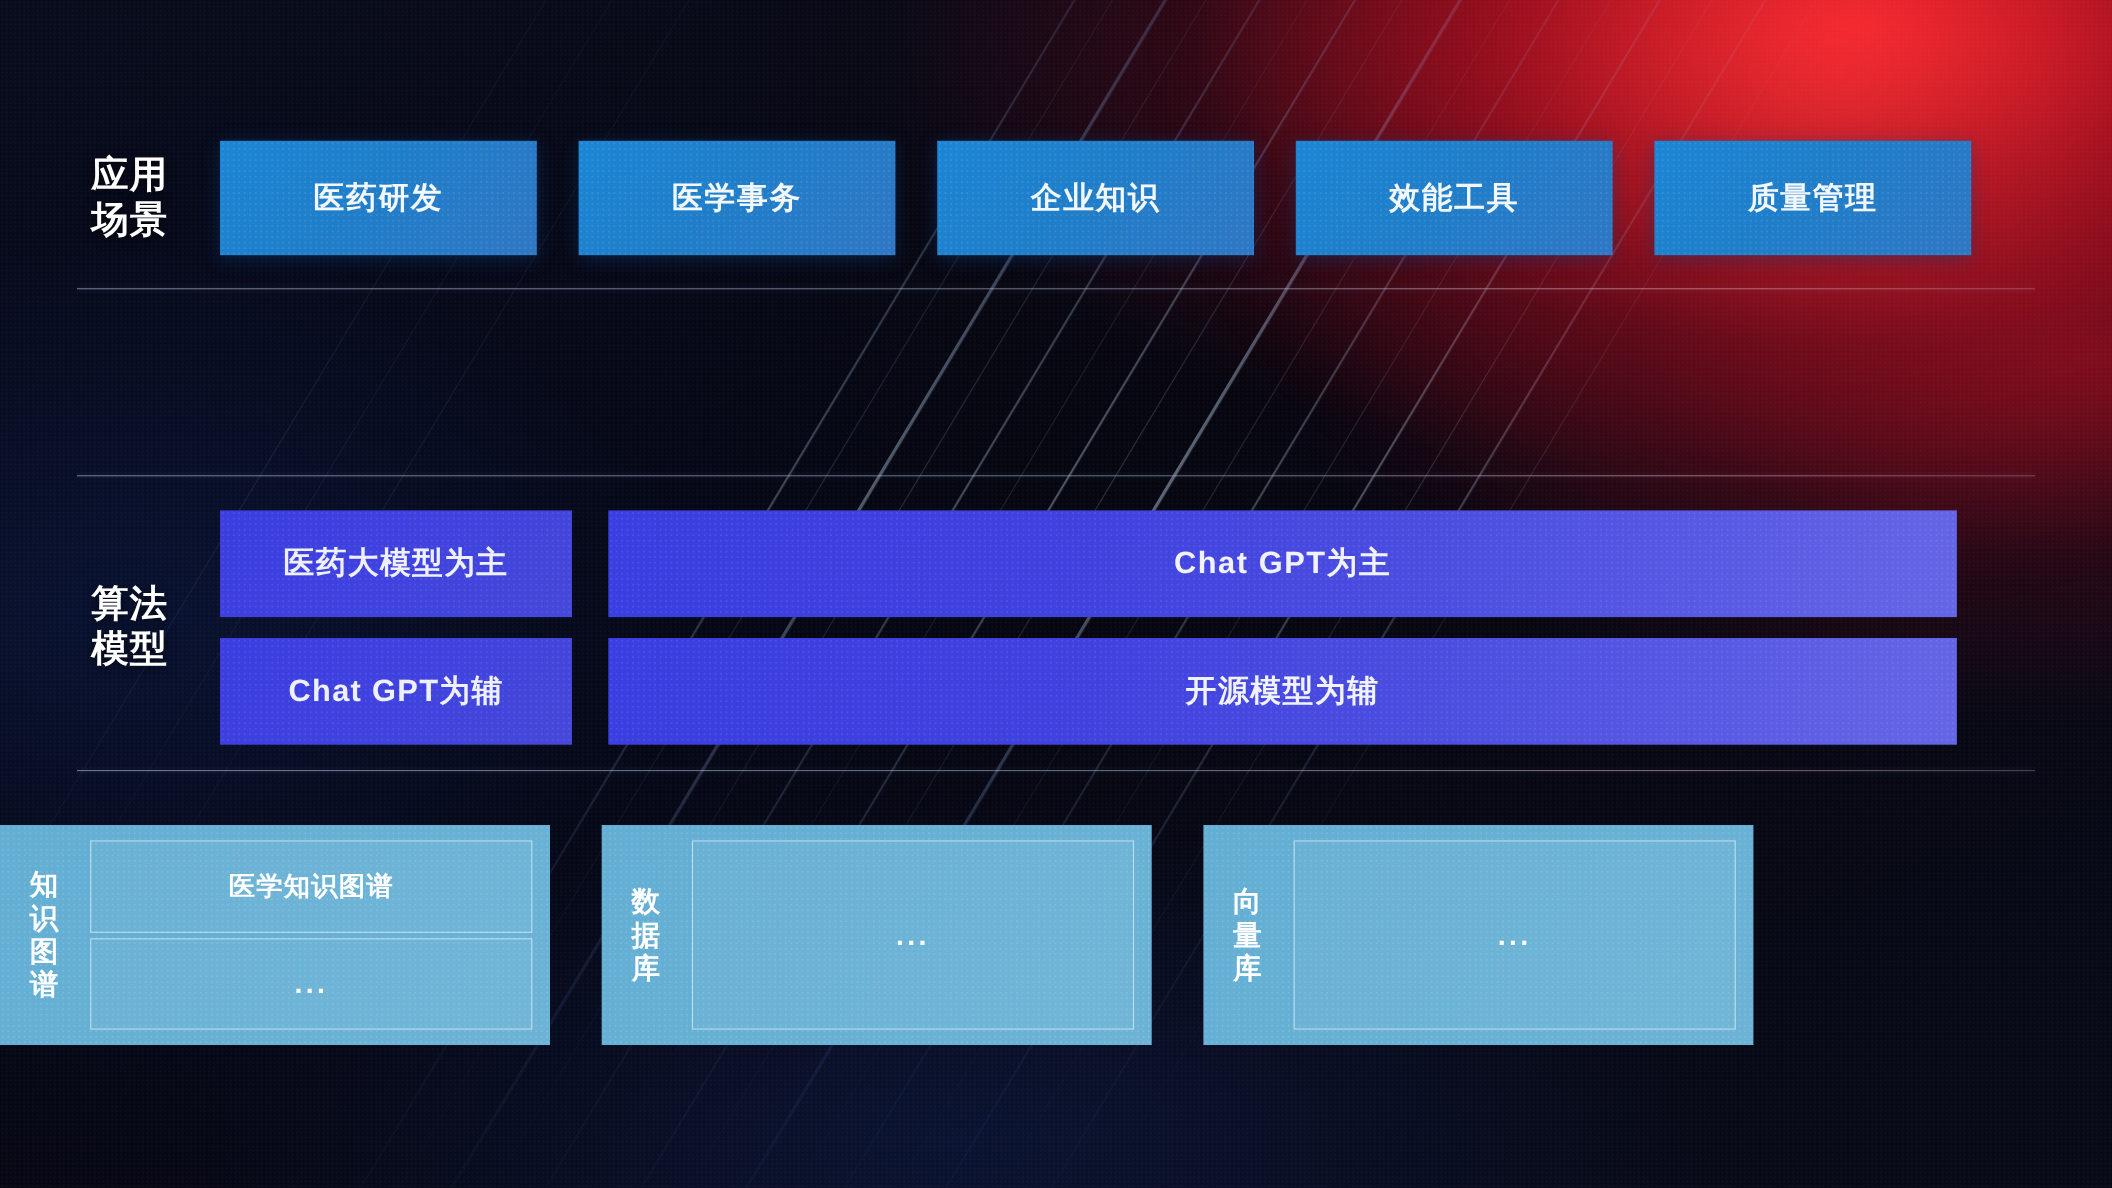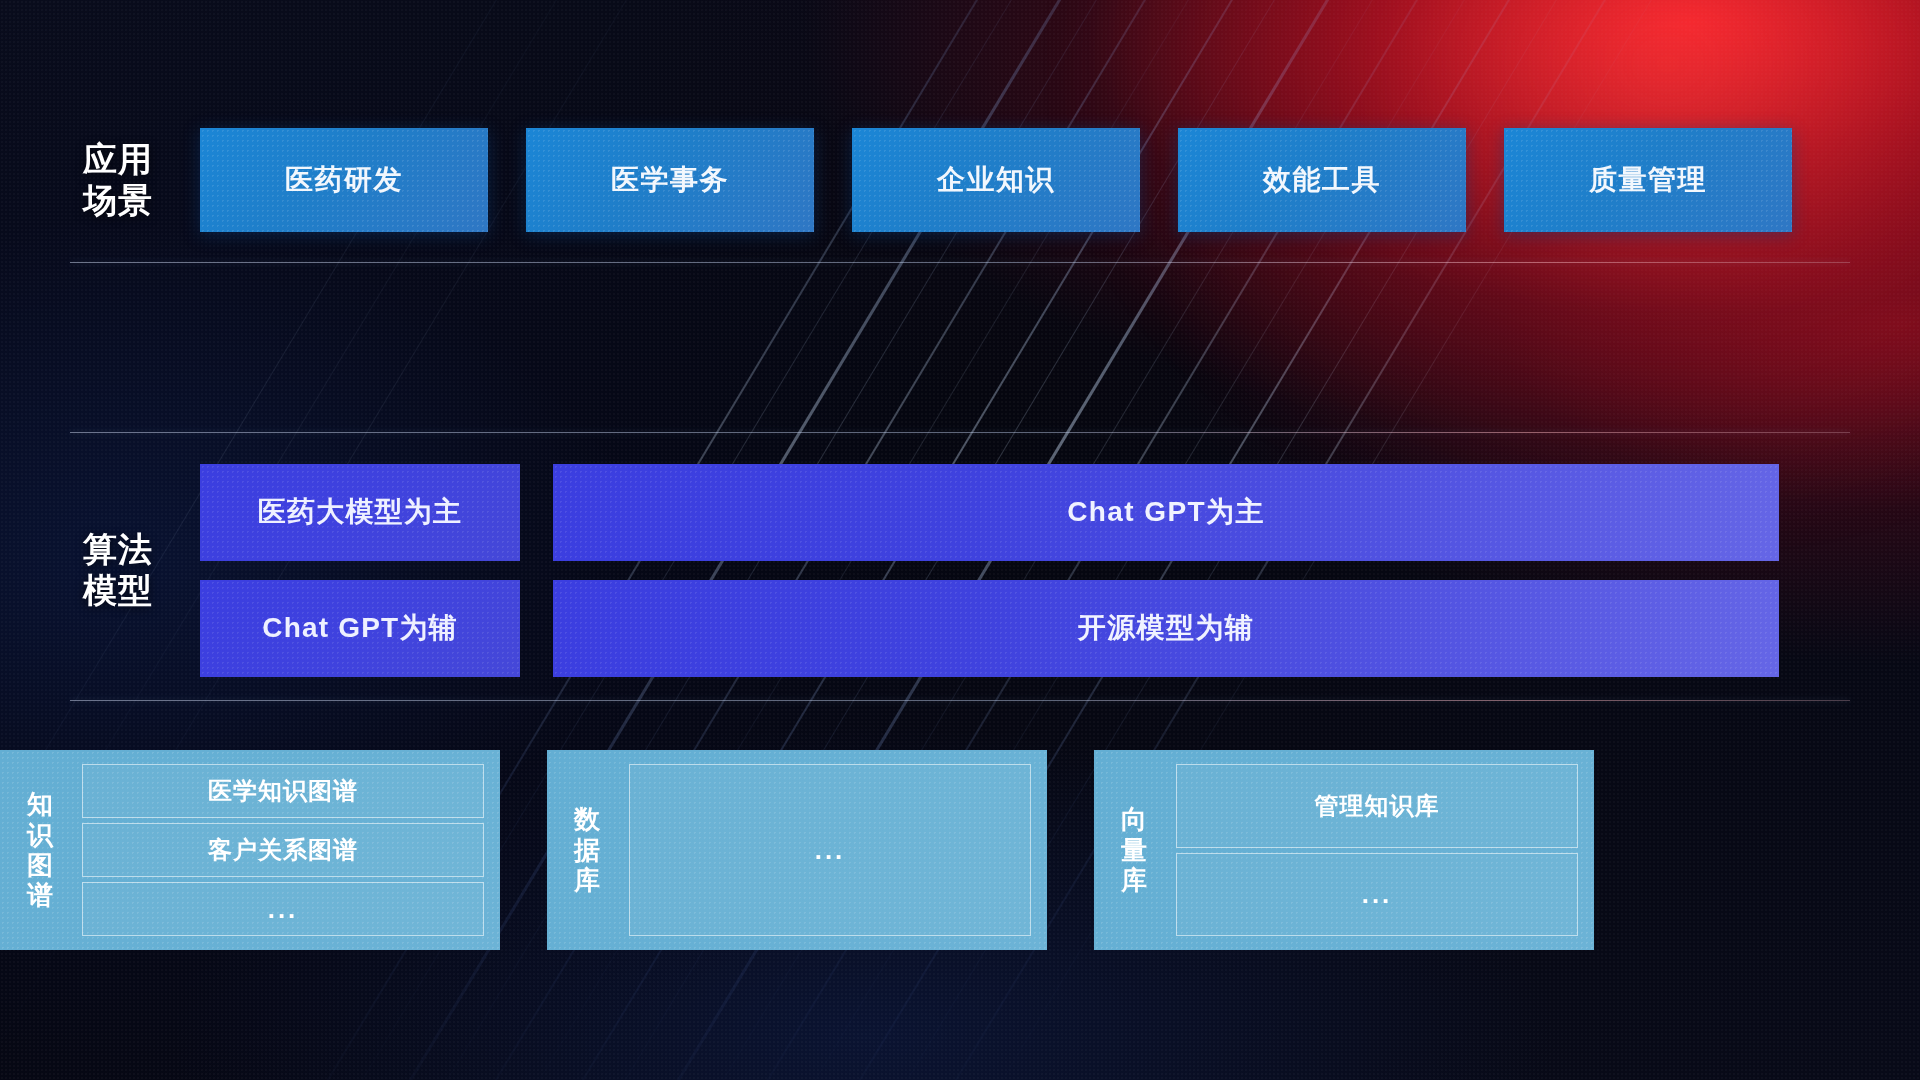--- a/index.html
+++ b/index.html
@@ -299,23 +299,20 @@
           <div class="kpanel-title">
             <span>知</span>
             <span>识</span>
             <span>图</span>
             <span>谱</span>
           </div>
           <div class="kpanel-items">
             <div class="kitem">
               <span>医学知识图谱</span>
             </div>
-            <div class="kitem">
-              <span>客户关系图谱</span>
-            </div>
             <div class="kitem ellipsis">
               <span>...</span>
             </div>
           </div>
         </div>
         <div class="kpanel" style="width: 500px;">
           <div class="kpanel-title">
             <span>数</span>
             <span>据</span>
             <span>库</span>
@@ -326,23 +323,20 @@
             </div>
           </div>
         </div>
         <div class="kpanel" style="width: 500px;">
           <div class="kpanel-title">
             <span>向</span>
             <span>量</span>
             <span>库</span>
           </div>
           <div class="kpanel-items">
-            <div class="kitem">
-              <span>管理知识库</span>
-            </div>
             <div class="kitem ellipsis">
               <span>...</span>
             </div>
           </div>
         </div>
       </div>
   </div>
 
   <div class="watermark"></div>
 </div>

